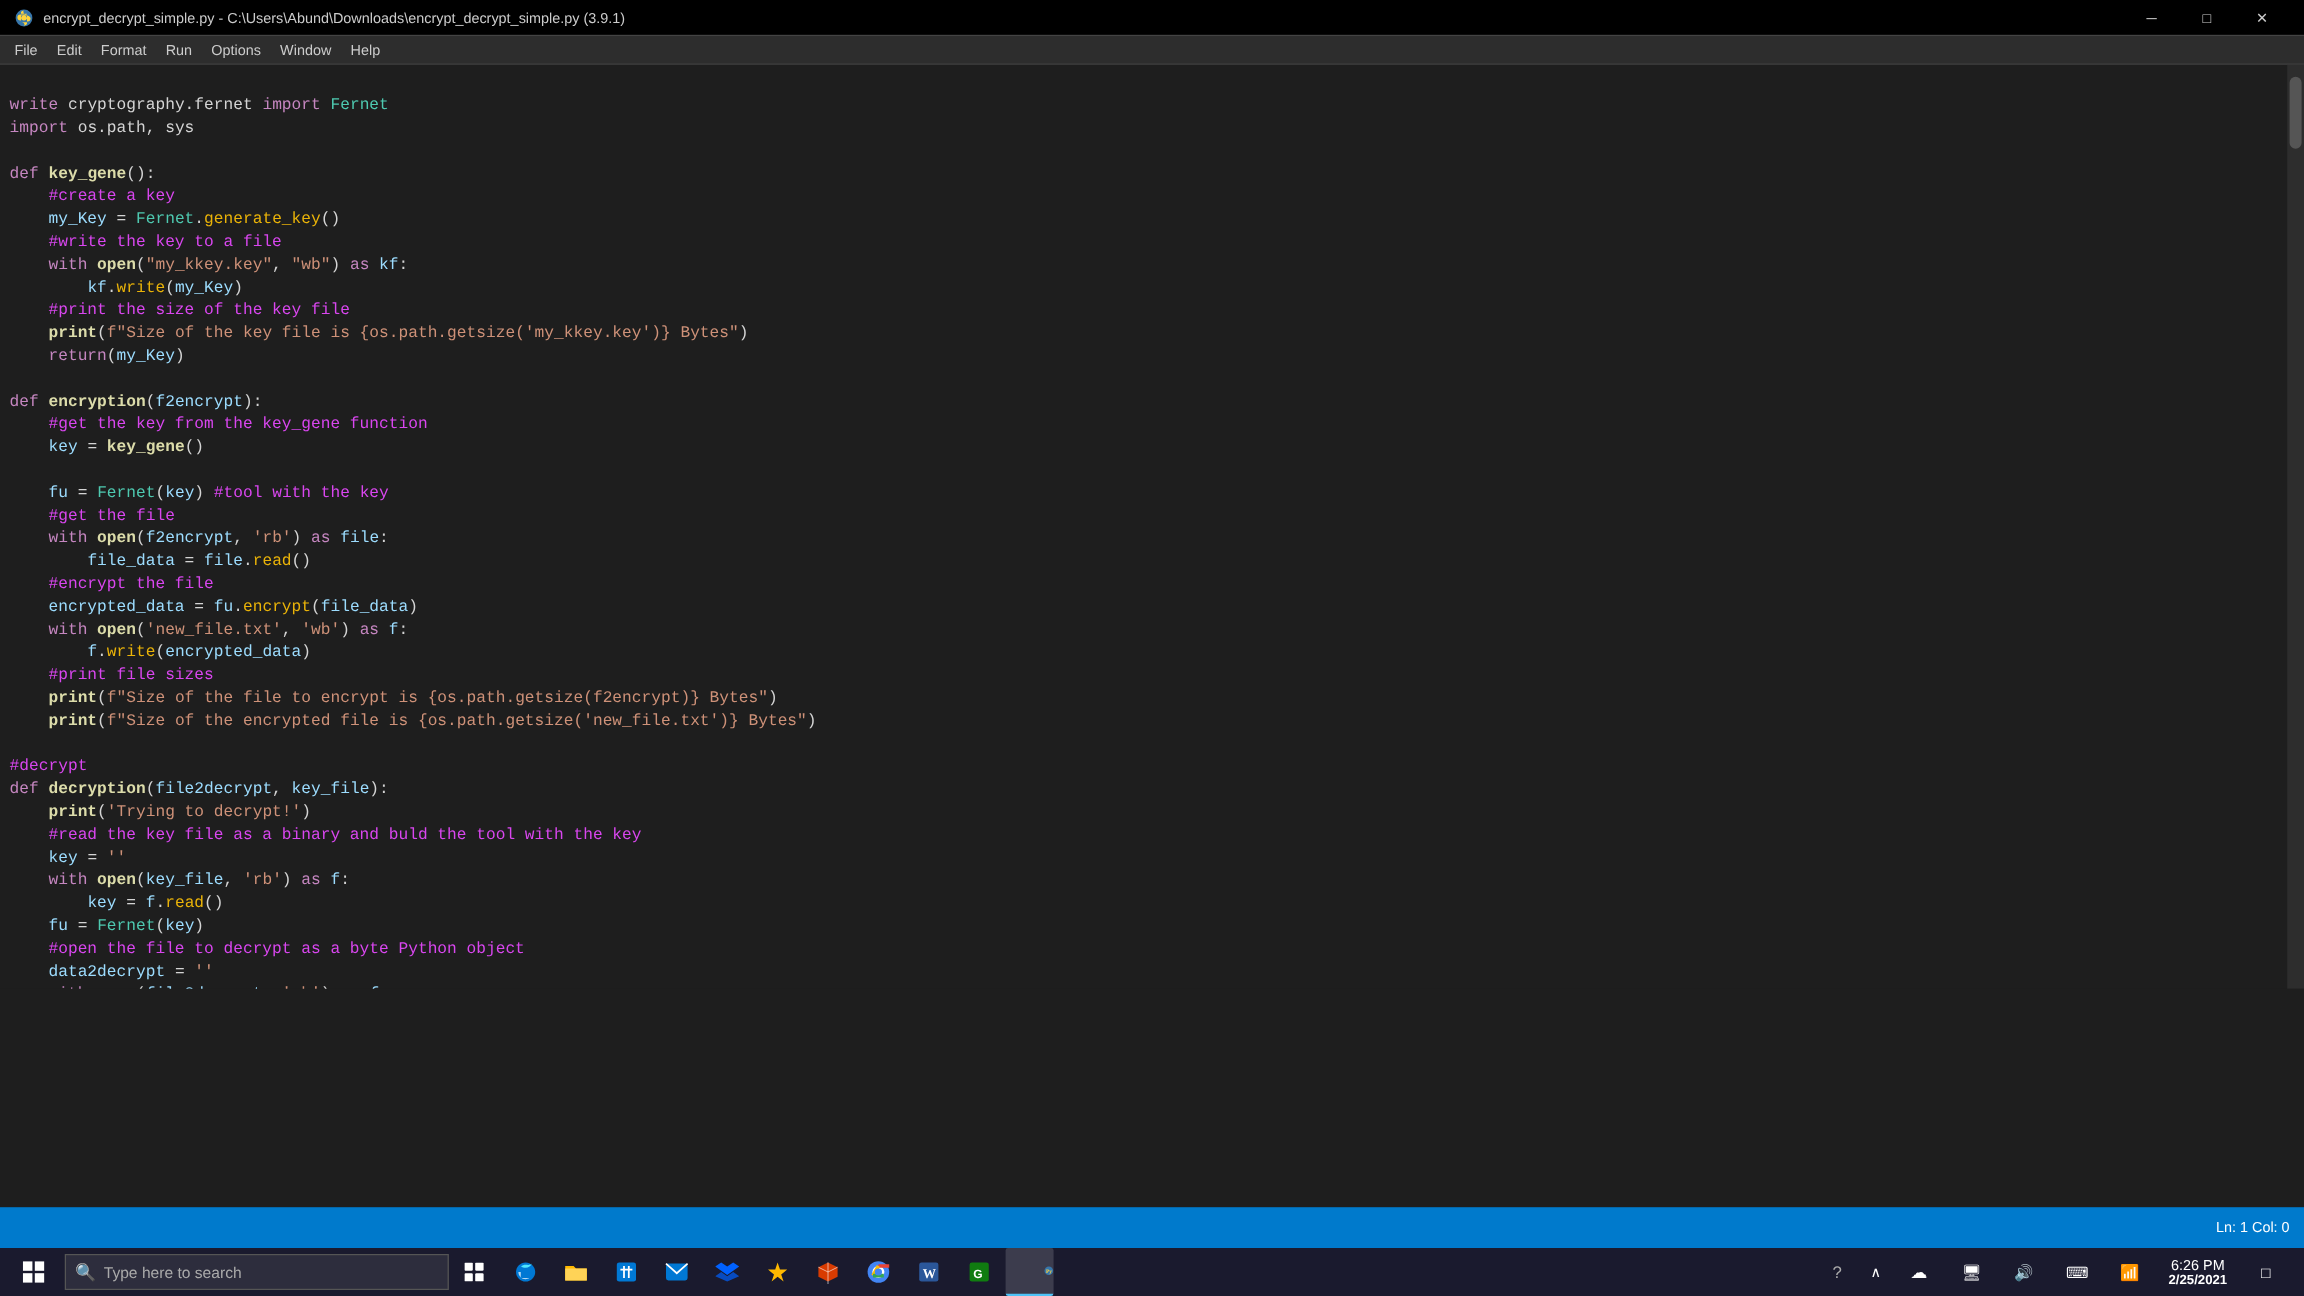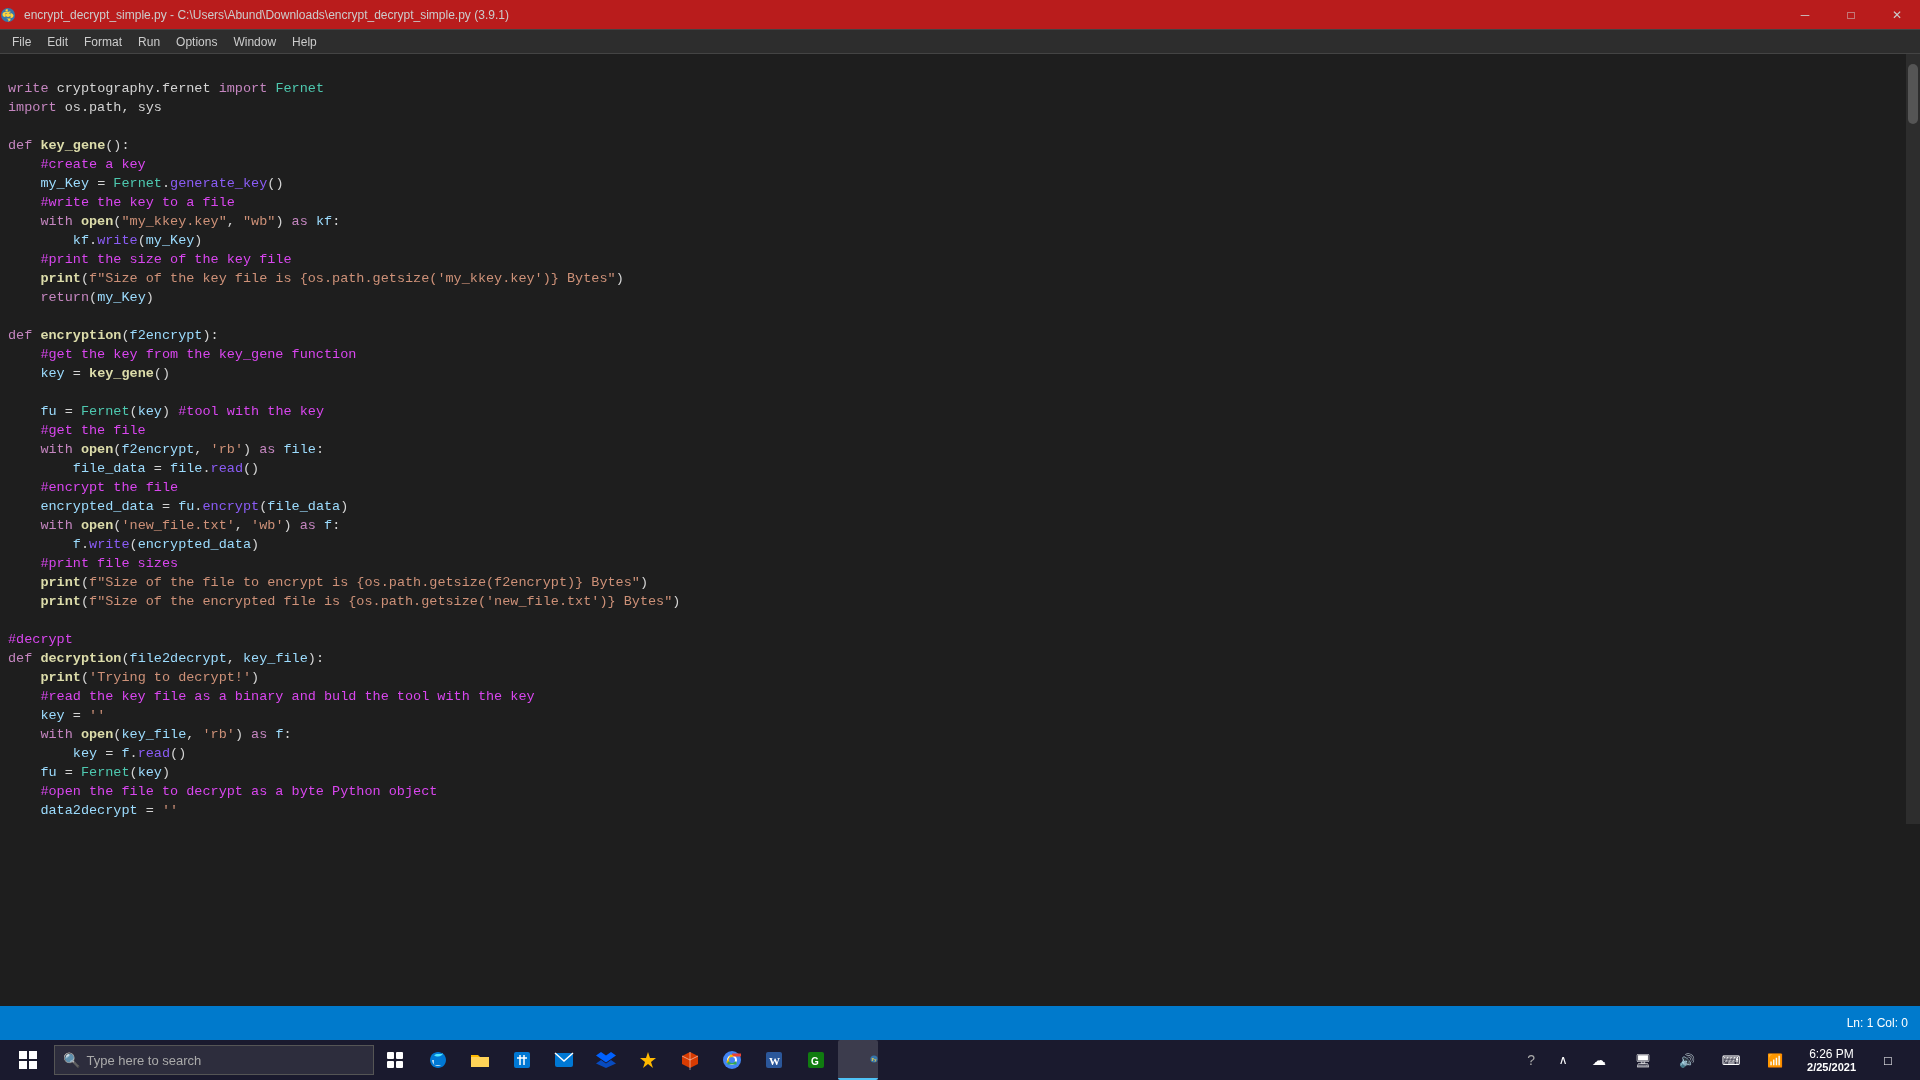--- a/index.html
+++ b/index.html
@@ -2,25 +2,25 @@
 <html><head>
   <meta charset="utf-8">
   <style>
     * { margin: 0; padding: 0; box-sizing: border-box; }
     body { width: 1920px; height: 1080px; overflow: hidden; font-family: 'Segoe UI', sans-serif; background: #1e1e1e; }
 
     
     #titlebar {
       width: 100%;
       height: 30px;
-      background: #b91c1c;
+      background: #000000;
       display: flex;
       align-items: center;
       justify-content: space-between;
-      padding: 0 0;
+      padding: 0 12px;
       border-bottom: 1px solid #444;
     }
     #titlebar-left {
       display: flex;
       align-items: center;
       gap: 8px;
     }
     #titlebar-icon {
       width: 16px;
       height: 16px;
@@ -164,21 +164,21 @@
     #clock-date { display: block; font-size: 11px; font-weight: bold; }
 
     
     .kw { color: #c586c0; } 
     .builtin { color: #dcdcaa; font-weight: bold; } 
     .string { color: #ce9178; }
     .comment { color: #d946ef; }
     .normal { color: #d4d4d4; }
     .classname { color: #4ec9b0; }
     .fstring { color: #ce9178; }
-    .method { color: #8b5cf6; }
+    .method { color: #eab308; }
     .param { color: #9cdcfe; } 
     .op { color: #d4d4d4; }
 
     .scrollbar-stub {
       position: absolute;
       right: 0;
       top: 0;
       width: 14px;
       height: 100%;
       background: #2d2d2d;

